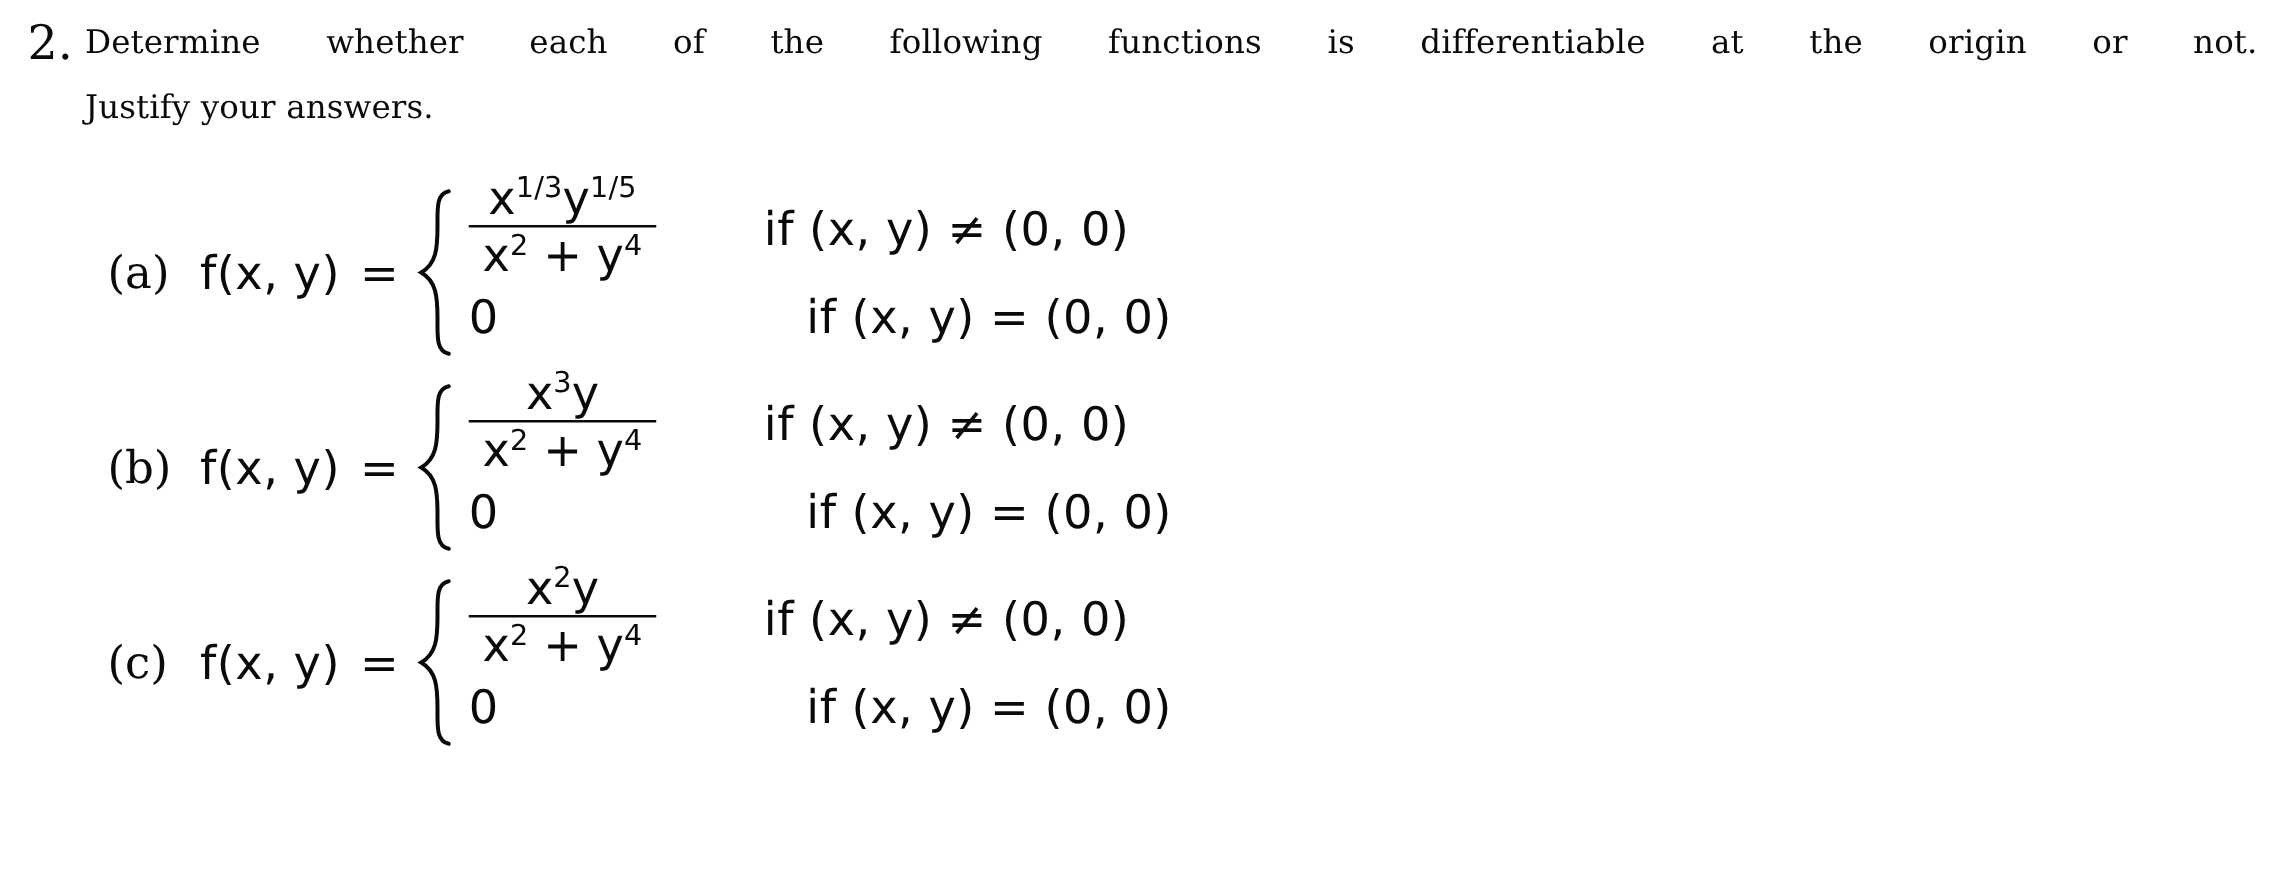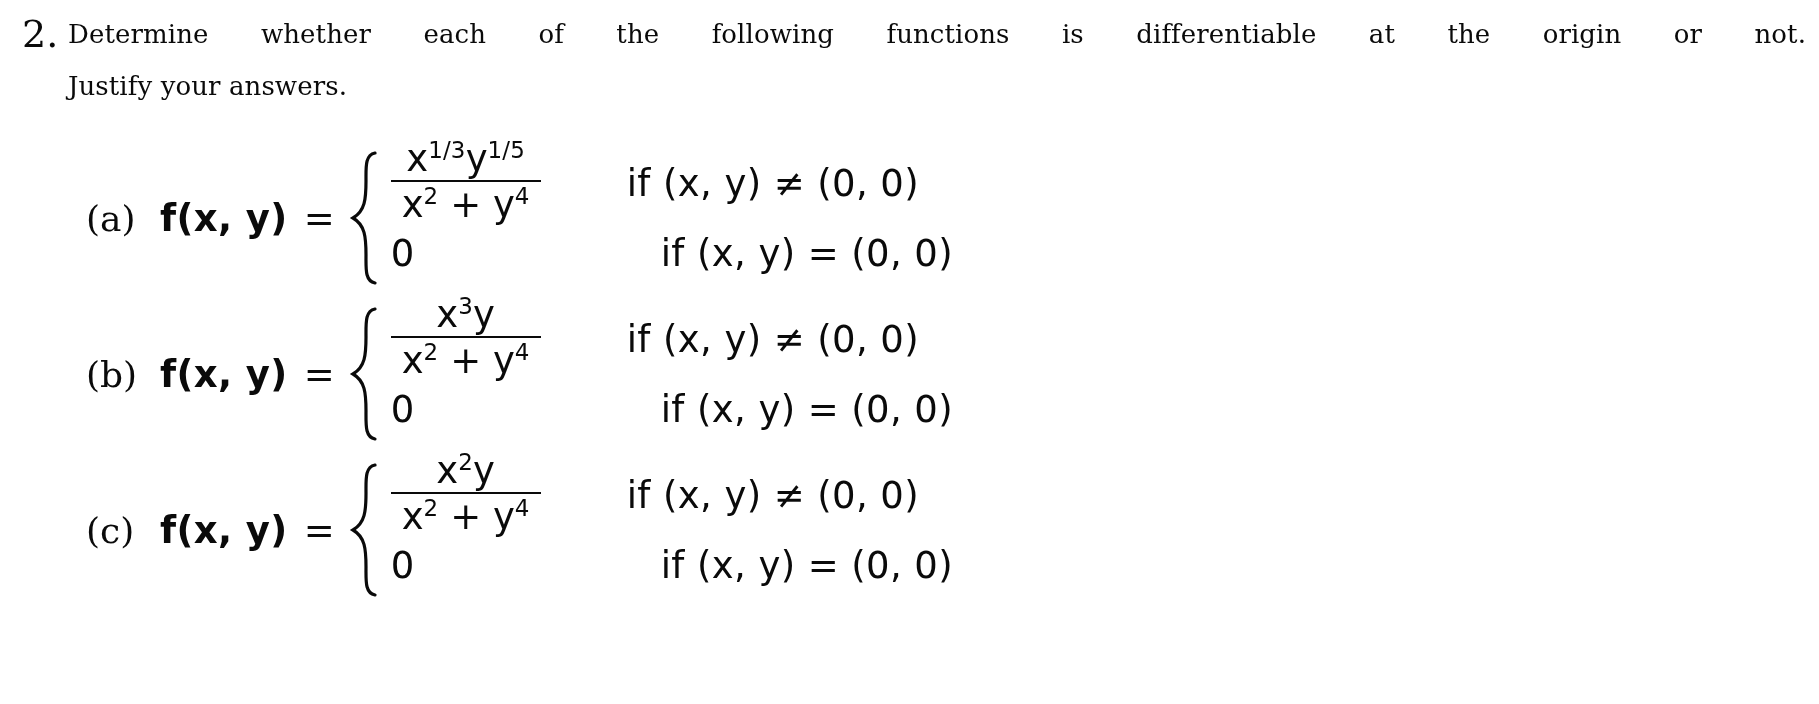--- a/index.html
+++ b/index.html
@@ -73,21 +73,21 @@
   .item-label {
     font-family: "DejaVu Serif", "Liberation Serif", serif;
     font-size: 36px;
     width: 74px;
     flex: 0 0 74px;
     text-align: left;
   }
   .fn-head {
     font-family: "DejaVu Sans", "Liberation Sans", sans-serif;
     font-size: 37px;
-    font-weight: 700;
+    font-weight: 400;
     white-space: nowrap;
     flex: 0 0 auto;
     padding-right: 10px;
     letter-spacing: 0.4px;
   }
   .eqsign {
     font-family: "DejaVu Sans", "Liberation Sans", sans-serif;
     font-size: 37px;
     flex: 0 0 auto;
     padding: 0 14px 0 6px;

